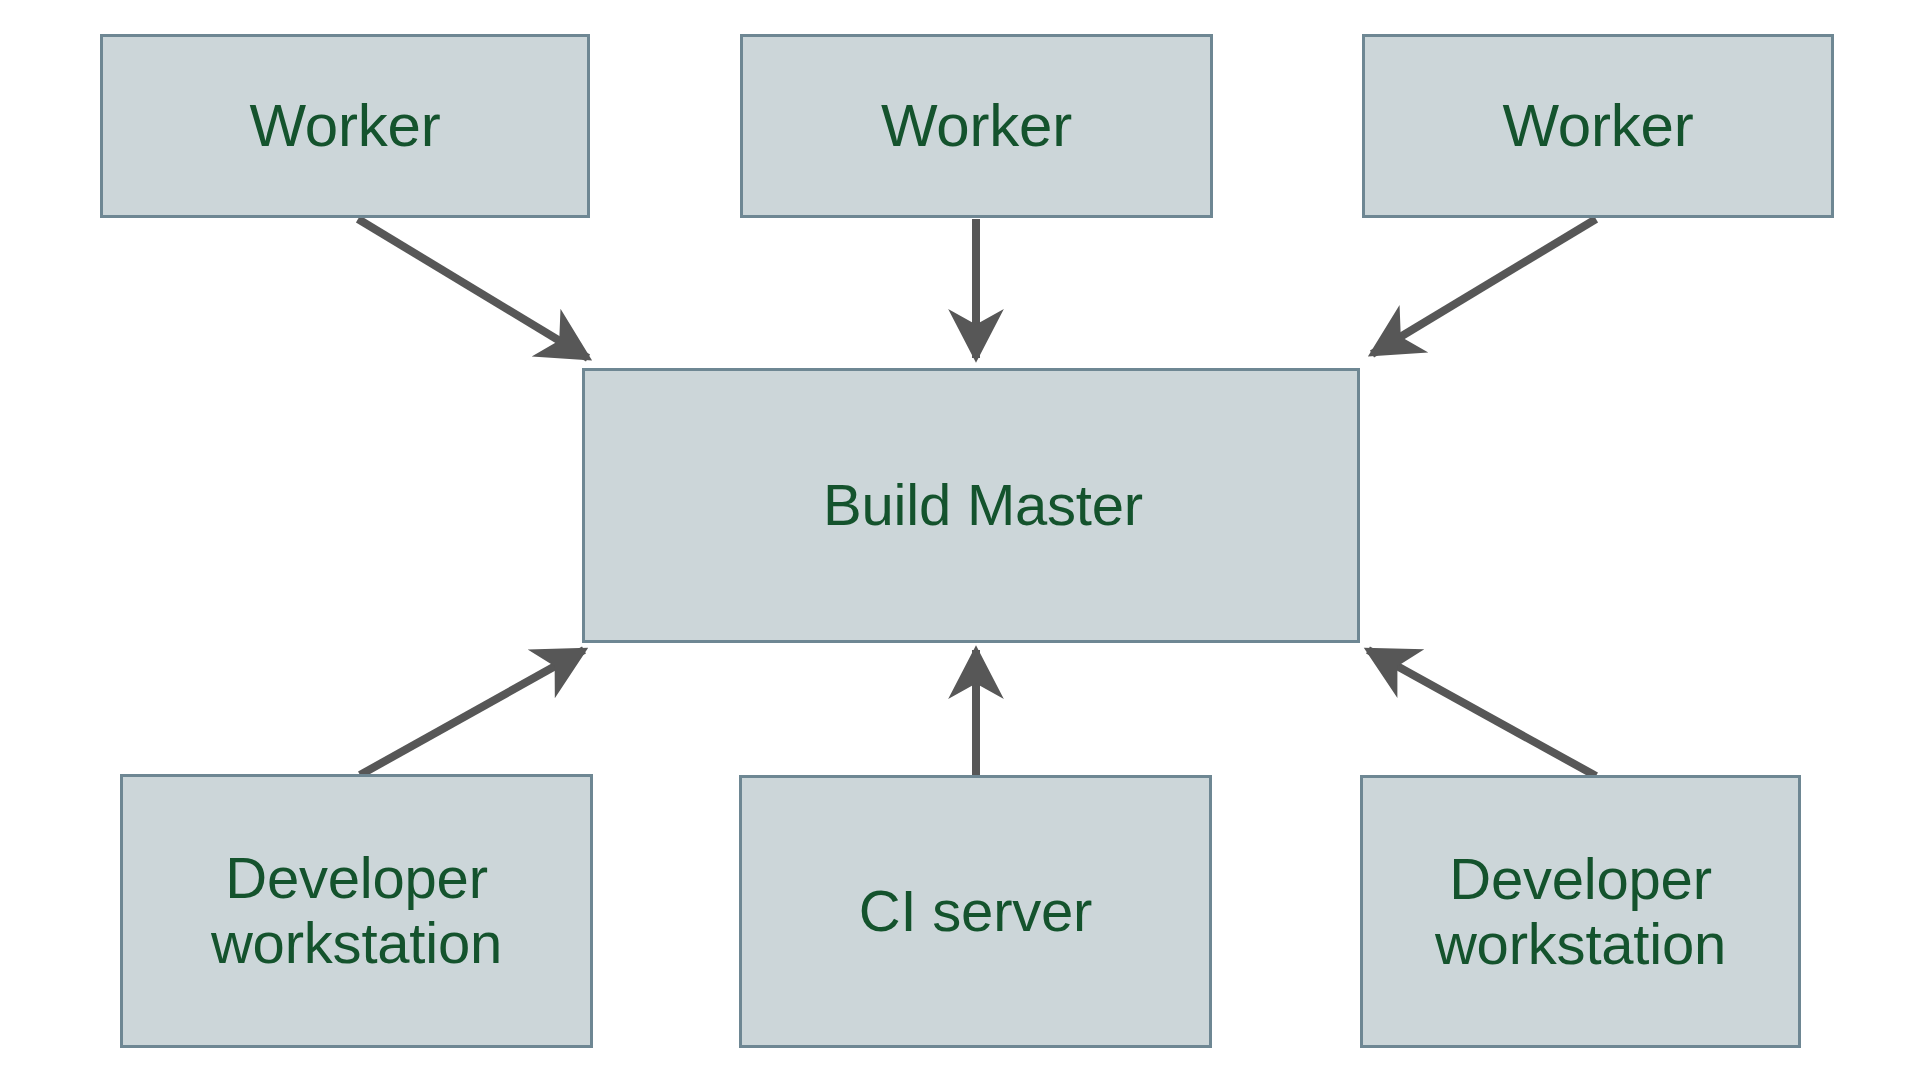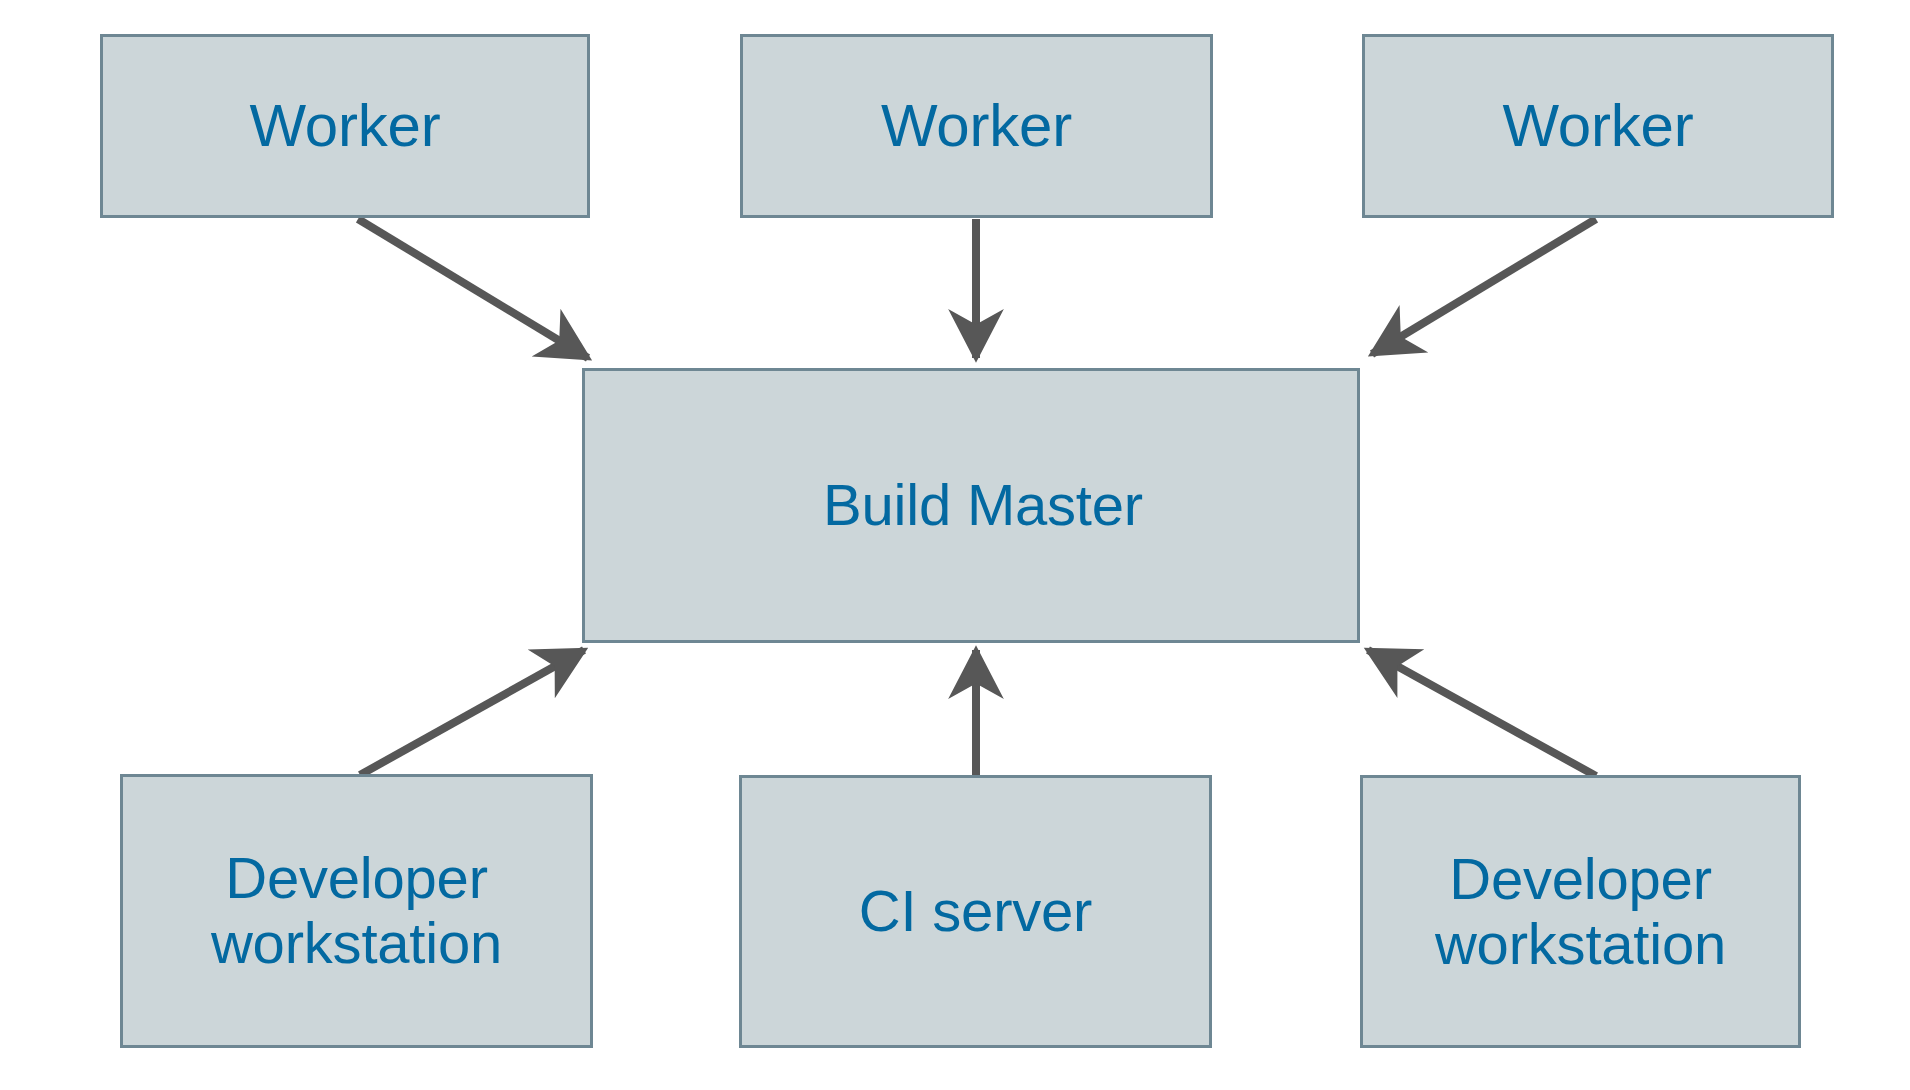--- a/index.html
+++ b/index.html
@@ -19,21 +19,21 @@
   }
   .node {
     position: absolute;
     box-sizing: border-box;
     background: #ccd6d9;
     border: 3px solid #6e8793;
     display: flex;
     align-items: center;
     justify-content: center;
     text-align: center;
-    color: #0369a1;
+    color: #14532d;
     font-weight: 400;
     line-height: 1.12;
     letter-spacing: -0.2px;
     z-index: 2;
   }
   .node-label {
     display: block;
     padding: 0 10px;
     white-space: pre-line;
   }

